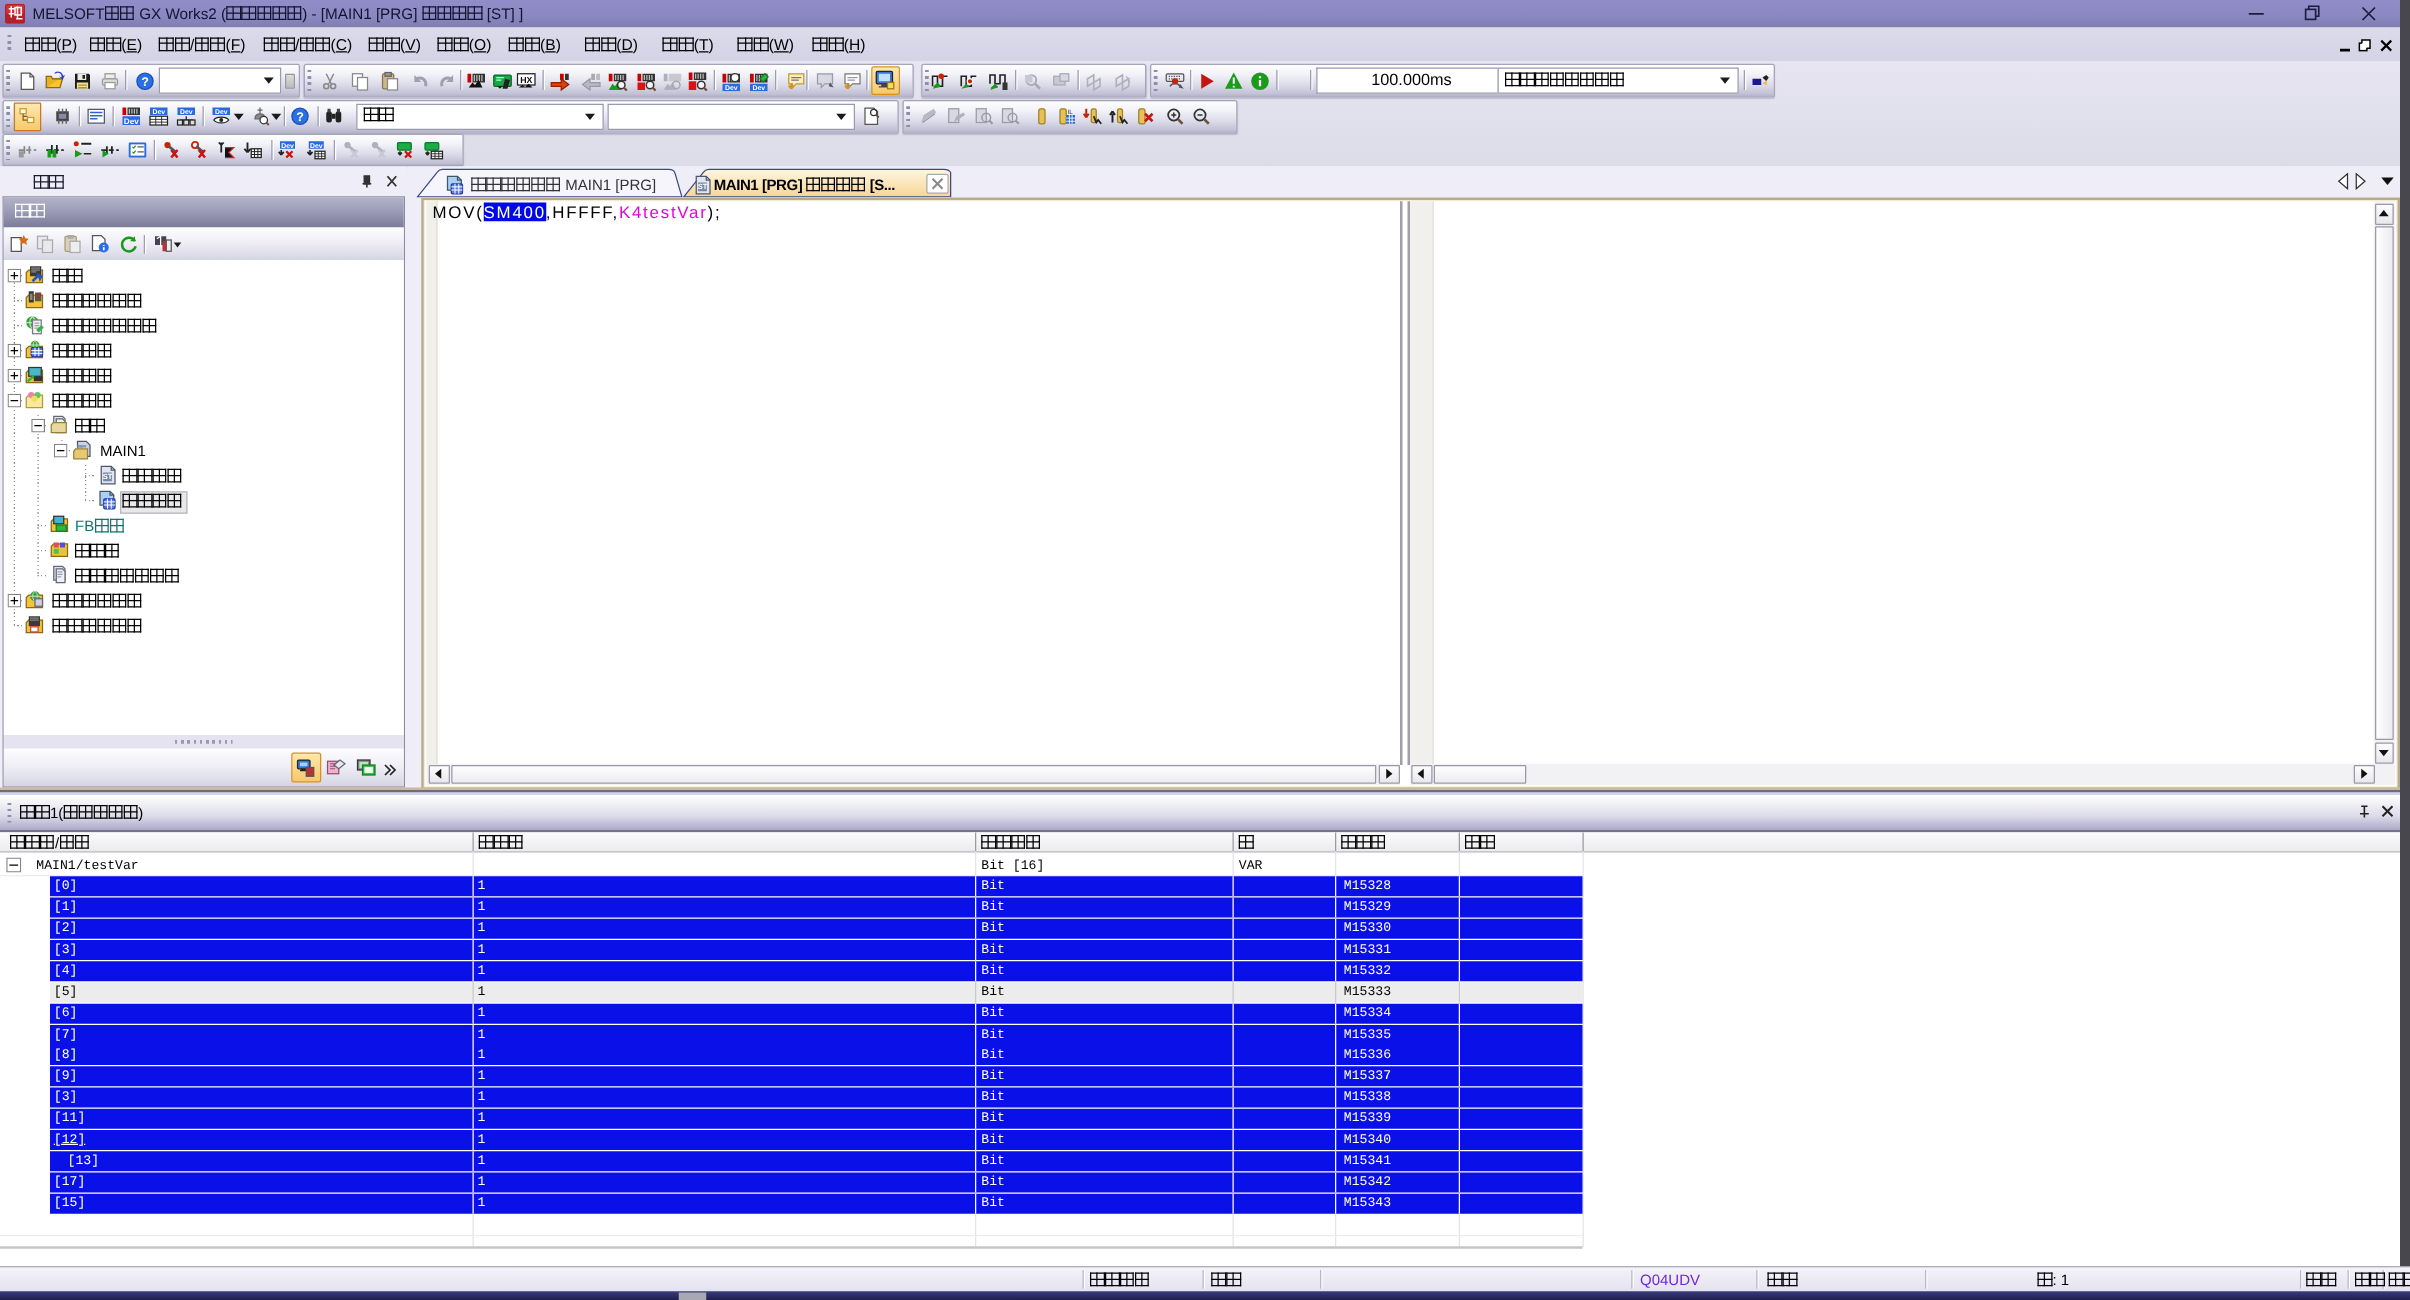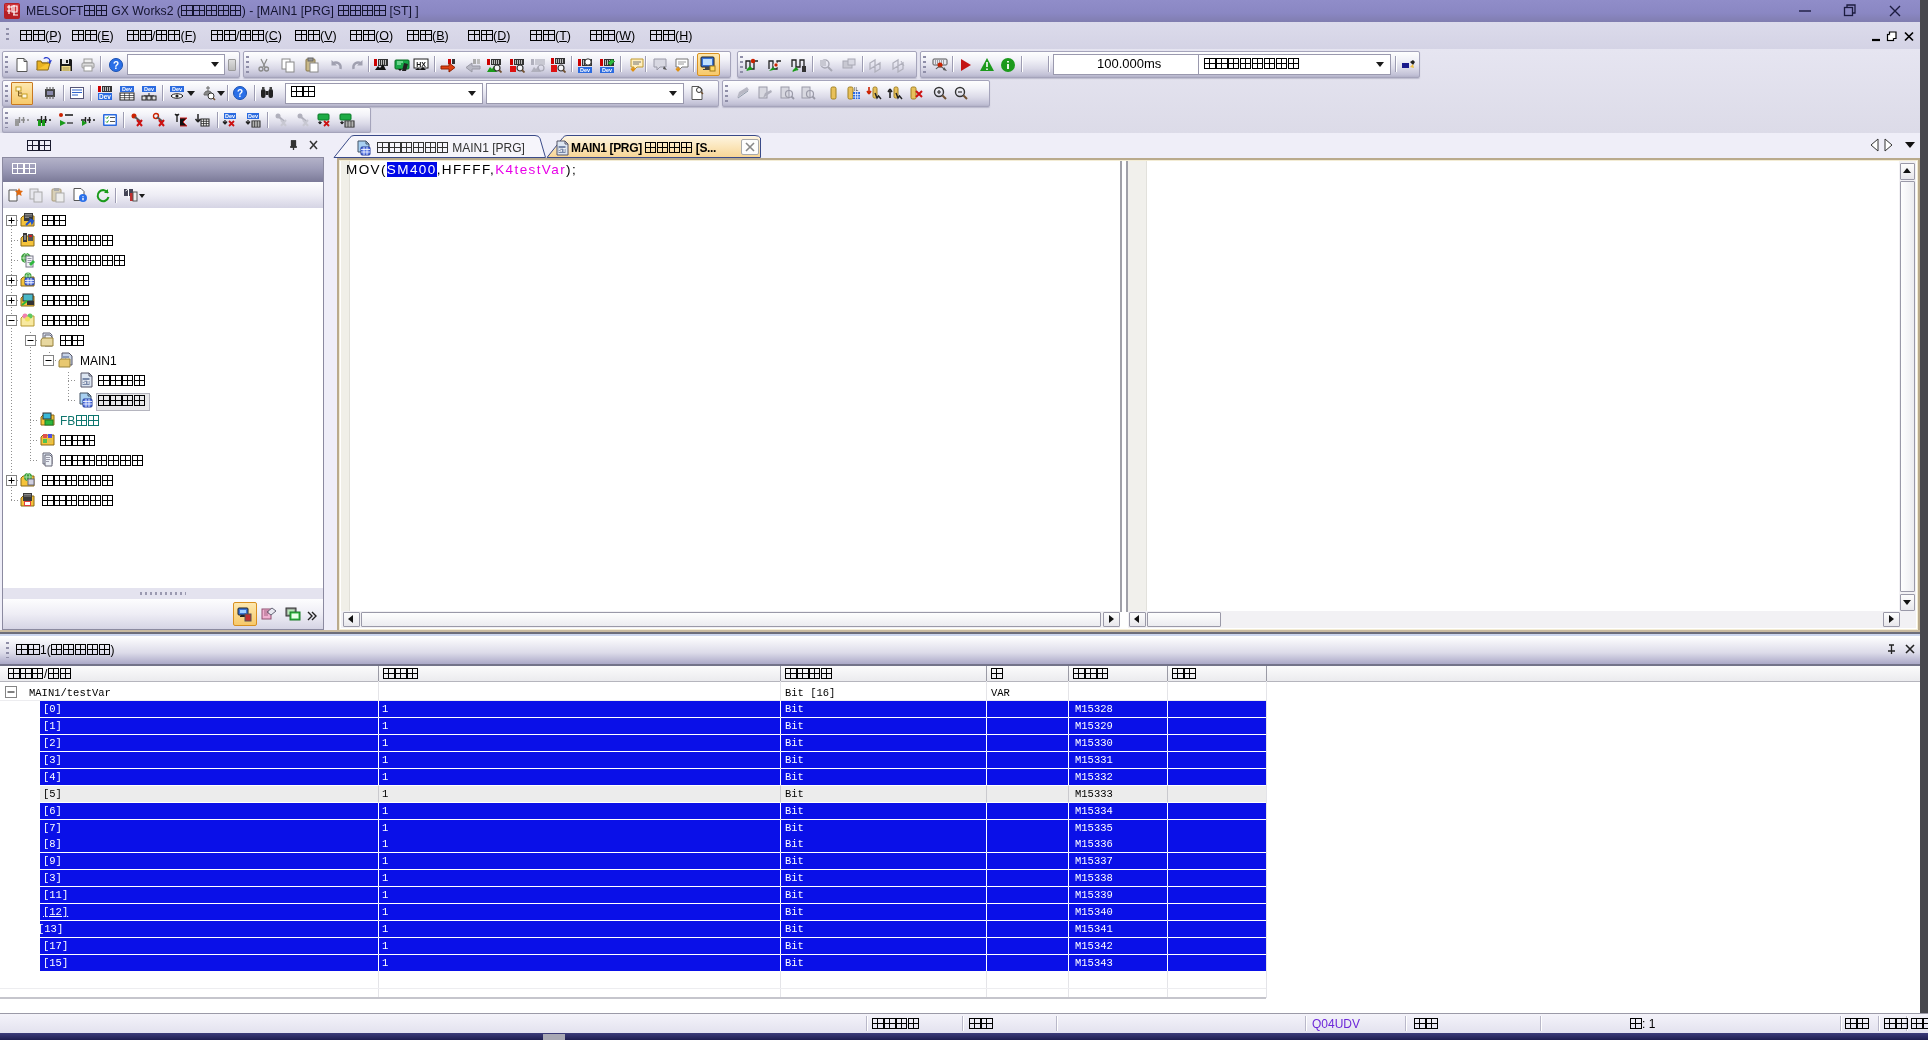--- a/index.html
+++ b/index.html
@@ -965,21 +965,21 @@
 <div class="ab " style="left:43px;top:906px;font-family:'Liberation Mono',monospace;font-size:10.5px;color:#fff;white-space:nowrap;text-decoration:underline;">[12]</div>
 <div class="ab " style="left:382px;top:906px;font-family:'Liberation Mono',monospace;font-size:10.5px;color:#fff;white-space:nowrap;">1</div>
 <div class="ab " style="left:785px;top:906px;font-family:'Liberation Mono',monospace;font-size:10.5px;color:#fff;white-space:nowrap;">Bit</div>
 <div class="ab " style="left:1075px;top:906px;font-family:'Liberation Mono',monospace;font-size:10.5px;color:#fff;white-space:nowrap;">M15340</div>
 <div class="ab " style="left:40px;top:921px;width:1226px;height:16px;background:#0a10e8"></div>
 <div class="ab " style="left:378px;top:921px;width:1px;height:16px;background:#fff"></div>
 <div class="ab " style="left:780px;top:921px;width:1px;height:16px;background:#fff"></div>
 <div class="ab " style="left:986px;top:921px;width:1px;height:16px;background:#fff"></div>
 <div class="ab " style="left:1068px;top:921px;width:1px;height:16px;background:#fff"></div>
 <div class="ab " style="left:1167px;top:921px;width:1px;height:16px;background:#fff"></div>
-<div class="ab " style="left:38px;top:923px;font-family:'Liberation Mono',monospace;font-size:10.5px;color:#fff;white-space:nowrap;text-align:center;">[13]</div>
+<div class="ab " style="left:54px;top:923px;font-family:'Liberation Mono',monospace;font-size:10.5px;color:#fff;white-space:nowrap;text-align:center;">[13]</div>
 <div class="ab " style="left:382px;top:923px;font-family:'Liberation Mono',monospace;font-size:10.5px;color:#fff;white-space:nowrap;">1</div>
 <div class="ab " style="left:785px;top:923px;font-family:'Liberation Mono',monospace;font-size:10.5px;color:#fff;white-space:nowrap;">Bit</div>
 <div class="ab " style="left:1075px;top:923px;font-family:'Liberation Mono',monospace;font-size:10.5px;color:#fff;white-space:nowrap;">M15341</div>
 <div class="ab " style="left:40px;top:938px;width:1226px;height:16px;background:#0a10e8"></div>
 <div class="ab " style="left:378px;top:938px;width:1px;height:16px;background:#fff"></div>
 <div class="ab " style="left:780px;top:938px;width:1px;height:16px;background:#fff"></div>
 <div class="ab " style="left:986px;top:938px;width:1px;height:16px;background:#fff"></div>
 <div class="ab " style="left:1068px;top:938px;width:1px;height:16px;background:#fff"></div>
 <div class="ab " style="left:1167px;top:938px;width:1px;height:16px;background:#fff"></div>
 <div class="ab " style="left:43px;top:940px;font-family:'Liberation Mono',monospace;font-size:10.5px;color:#fff;white-space:nowrap;">[17]</div>

